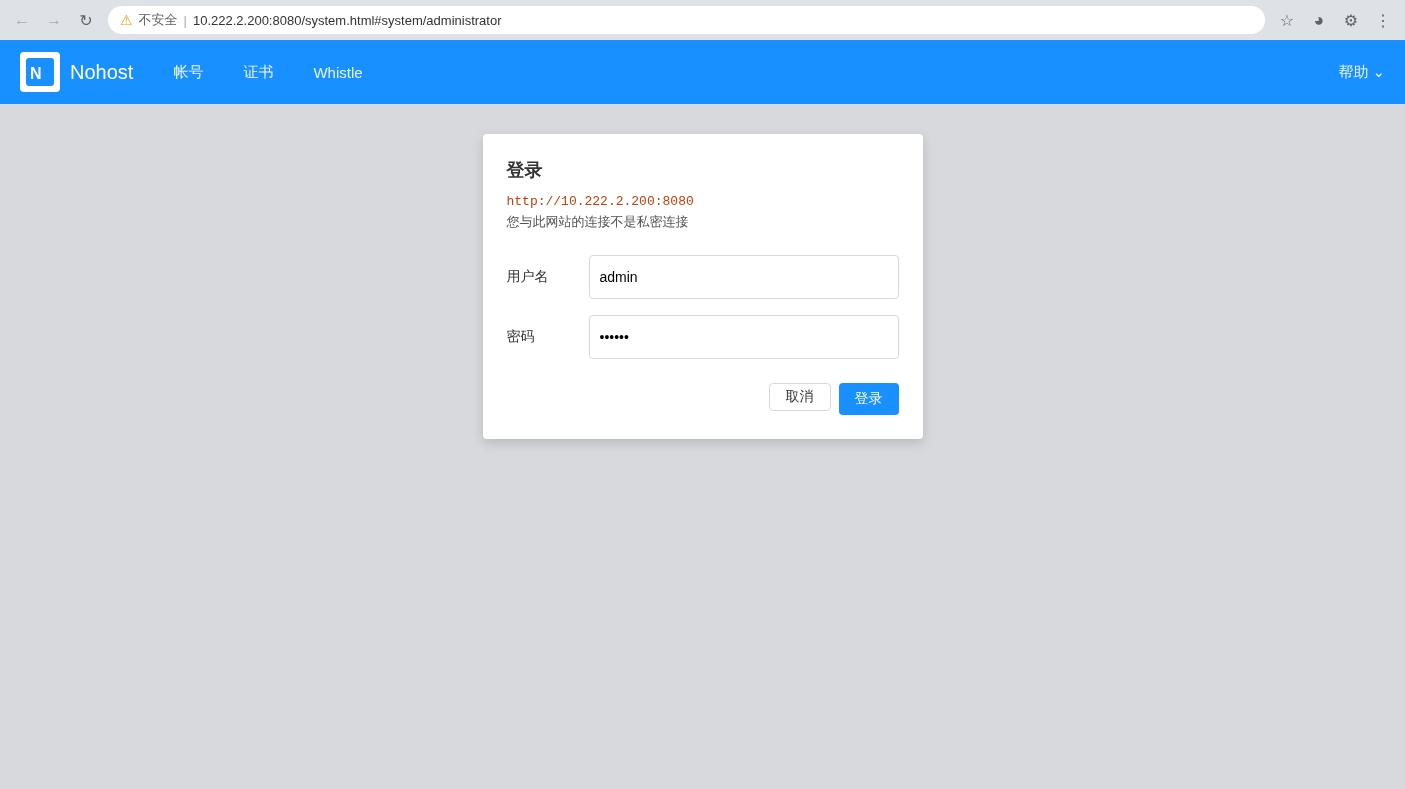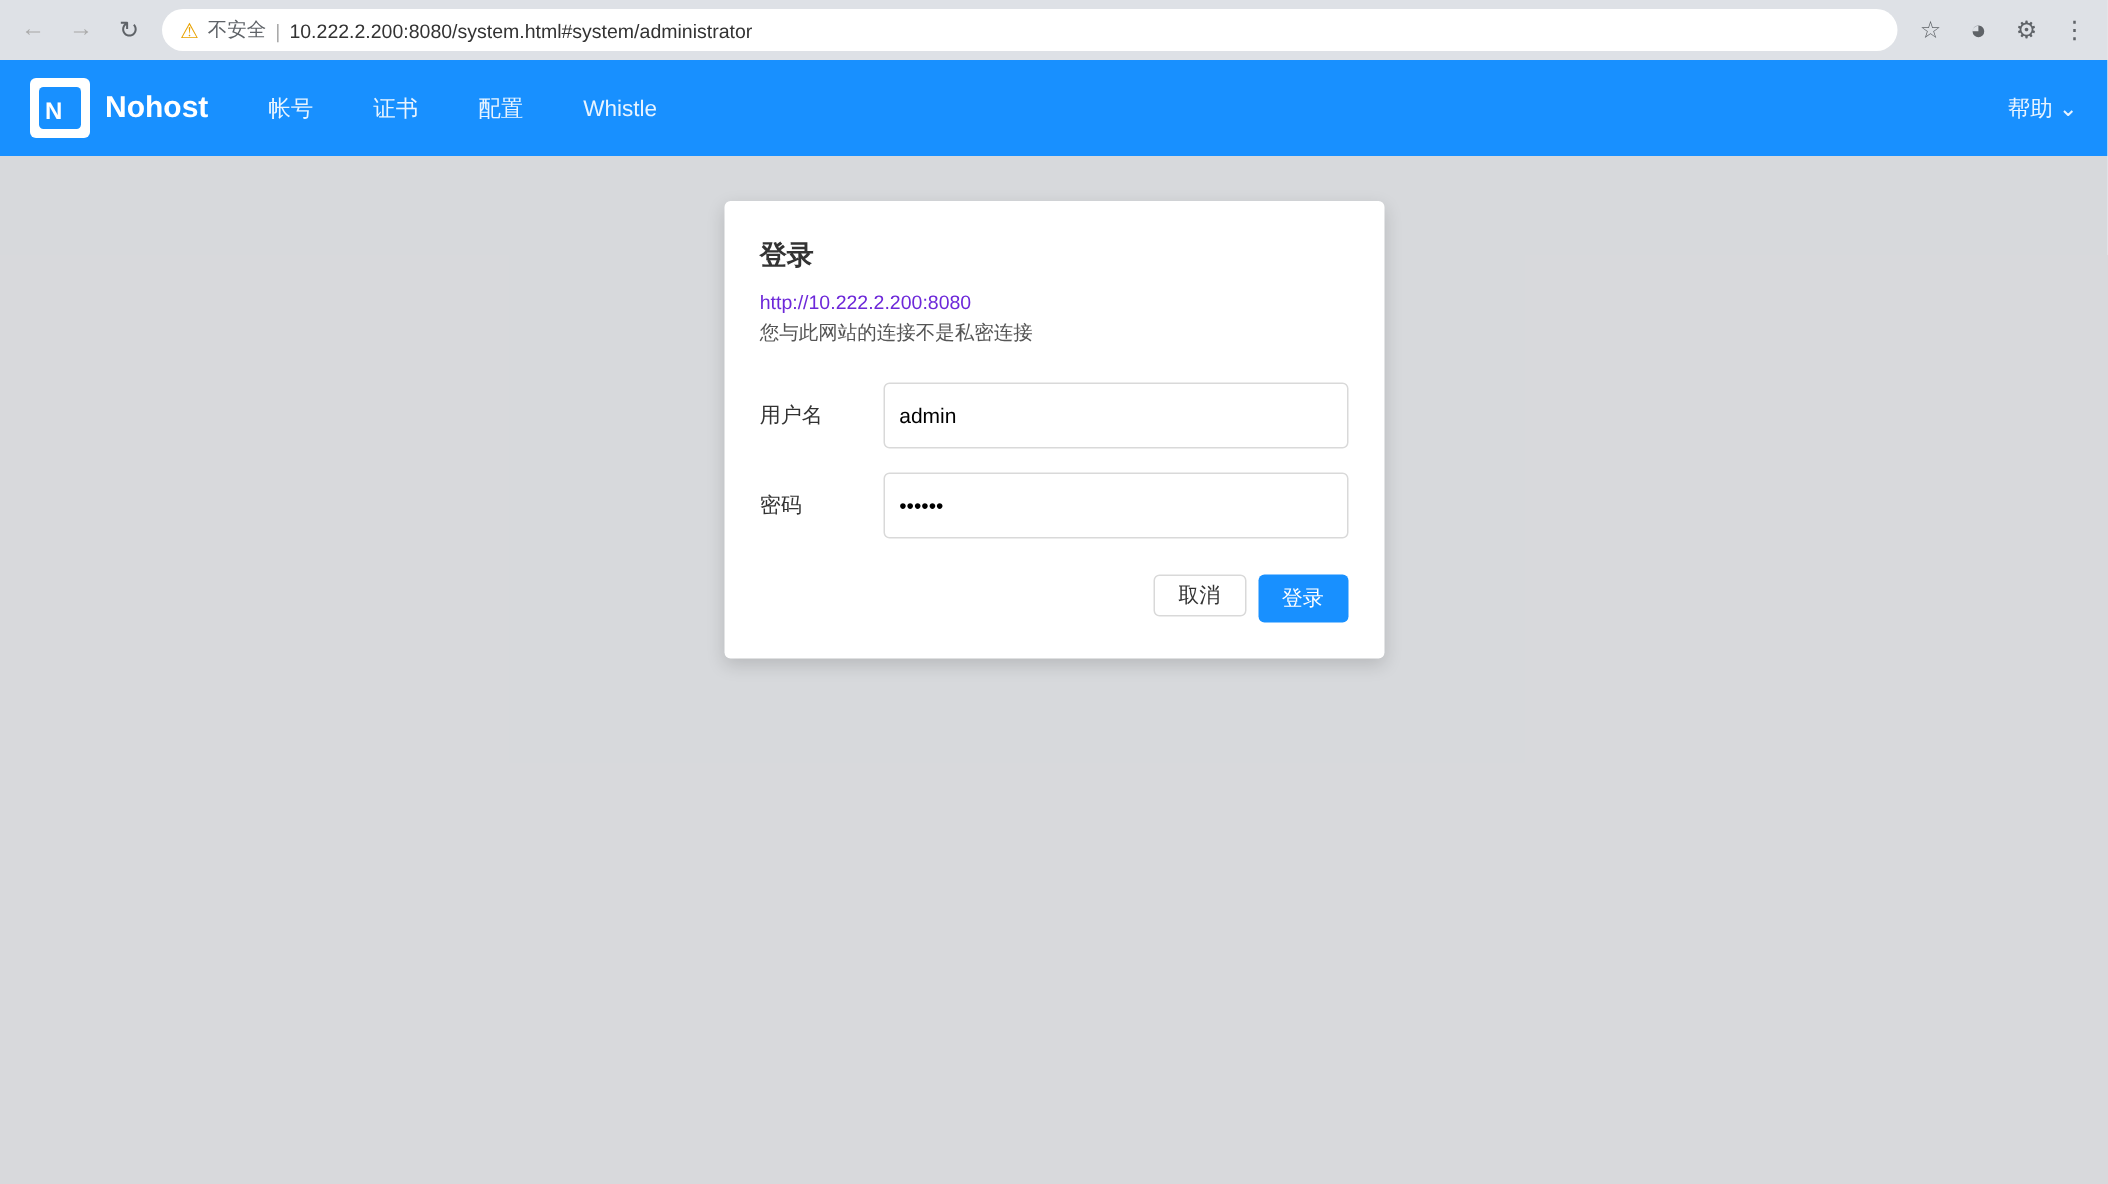--- a/index.html
+++ b/index.html
@@ -12,32 +12,32 @@
     .nav-btn.disabled { color: #aaa; cursor: default; }
     .address-bar { flex: 1; height: 28px; background: white; border-radius: 14px; display: flex; align-items: center; padding: 0 12px; gap: 6px; font-size: 13px; color: #333; }
     .address-bar .lock-icon { color: #e8a200; font-size: 14px; }
     .address-bar .url-text { color: #333; font-size: 13px; }
     .browser-actions { display: flex; gap: 4px; align-items: center; }
     .browser-action-btn { width: 28px; height: 28px; border-radius: 50%; border: none; background: transparent; cursor: pointer; display: flex; align-items: center; justify-content: center; color: #5f6368; font-size: 16px; }
     .nav-bar { background: #1890ff; height: 64px; display: flex; align-items: center; padding: 0 20px; gap: 0; }
     .logo-area { display: flex; align-items: center; gap: 10px; margin-right: 20px; }
     .logo-icon { width: 40px; height: 40px; background: white; border-radius: 4px; display: flex; align-items: center; justify-content: center; }
     .logo-icon svg { width: 28px; height: 28px; }
-    .logo-text { color: white; font-size: 20px; font-weight: 700; }
+    .logo-text { color: white; font-size: 20px; font-weight: 400; }
     .nav-item { color: rgba(255,255,255,0.9); font-size: 15px; padding: 0 20px; height: 52px; display: flex; align-items: center; cursor: pointer; text-align: right; }
     .nav-right { margin-left: auto; }
     .help-btn { color: rgba(255,255,255,0.9); font-size: 15px; display: flex; align-items: center; gap: 4px; cursor: pointer; }
 
     .page-content { background: #f0f2f5; min-height: calc(789px - 40px - 64px); position: relative; padding-left: 24px; }
 
     
     .dialog-overlay { position: absolute; top: 0; left: 0; right: 0; bottom: 0; background: rgba(0,0,0,0.1); display: flex; justify-content: center; align-items: flex-start; padding-top: 30px; }
     .dialog { background: white; border-radius: 4px; width: 440px; box-shadow: 0 4px 12px rgba(0,0,0,0.15); padding: 24px; }
     .dialog-title { font-size: 18px; font-weight: 600; color: #333; margin-bottom: 12px; }
-    .dialog-url { font-size: 13px; color: #6d28d9; margin-bottom: 4px; }
+    .dialog-url { font-size: 13px; color: #c2410c; margin-bottom: 4px; font-family: Liberation Mono, monospace; }
     .dialog-warning { font-size: 13px; color: #555; margin-bottom: 24px; }
     .form-row { display: flex; align-items: center; margin-bottom: 16px; gap: 22px; }
     .form-label { width: 60px; font-size: 14px; color: #333; flex-shrink: 0; }
     .form-input { flex: 1; height: 44px; border: 1px solid #d9d9d9; border-radius: 4px; padding: 0 10px; font-size: 14px; outline: none; }
     .dialog-footer { display: flex; justify-content: flex-end; gap: 8px; margin-top: 24px; }
     .btn-cancel { height: 28px; padding: 0 16px; border: 1px solid #d9d9d9; background: white; border-radius: 4px; font-size: 14px; cursor: pointer; color: #333; }
     .btn-primary { height: 32px; padding: 0 16px; border: none; background: #1890ff; border-radius: 4px; font-size: 14px; cursor: pointer; color: white; }
   </style>
 </head>
 <body>
@@ -67,21 +67,20 @@
     <div class="logo-icon">
       <svg viewBox="0 0 28 28" fill="none">
         <rect width="28" height="28" rx="3" fill="#1890ff"></rect>
         <text x="4" y="21" font-size="16" font-weight="bold" fill="white" font-family="Arial">N</text>
       </svg>
     </div>
     <span class="logo-text">Nohost</span>
   </div>
   <div class="nav-item">帐号</div>
   <div class="nav-item">证书</div>
-  <div class="nav-item">配置</div>
   <div class="nav-item">Whistle</div>
   <div class="nav-right">
     <div class="help-btn">
       <span>帮助</span>
       <span>⌄</span>
     </div>
   </div>
 </div>
 
 <div class="page-content">

